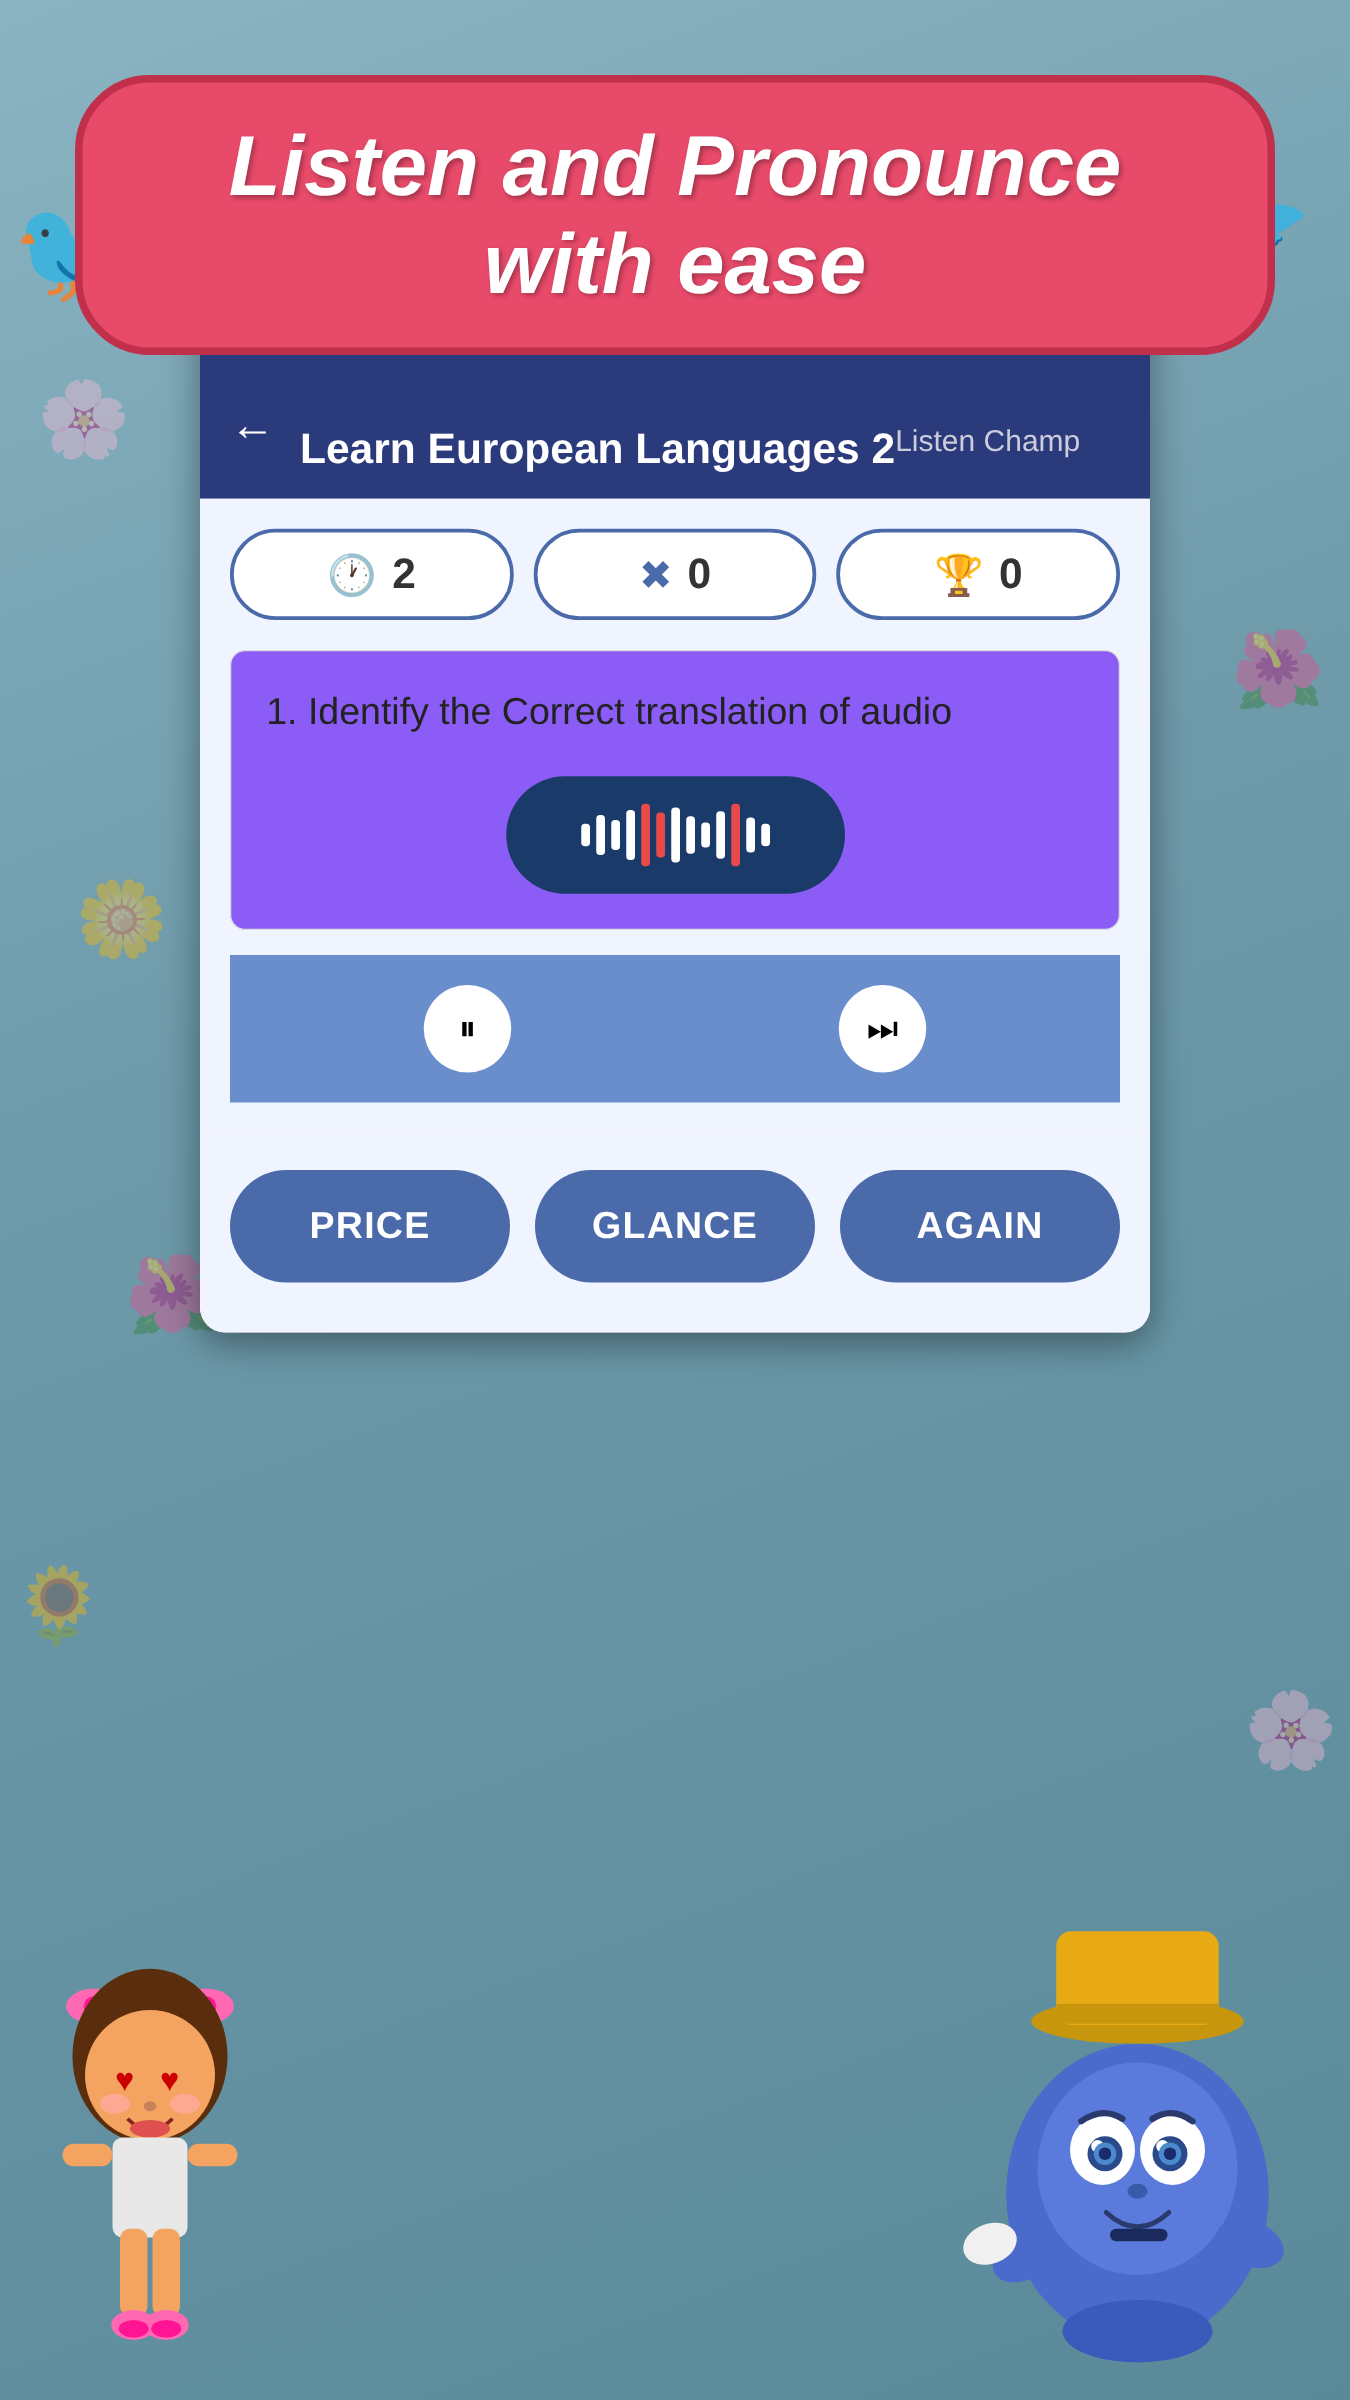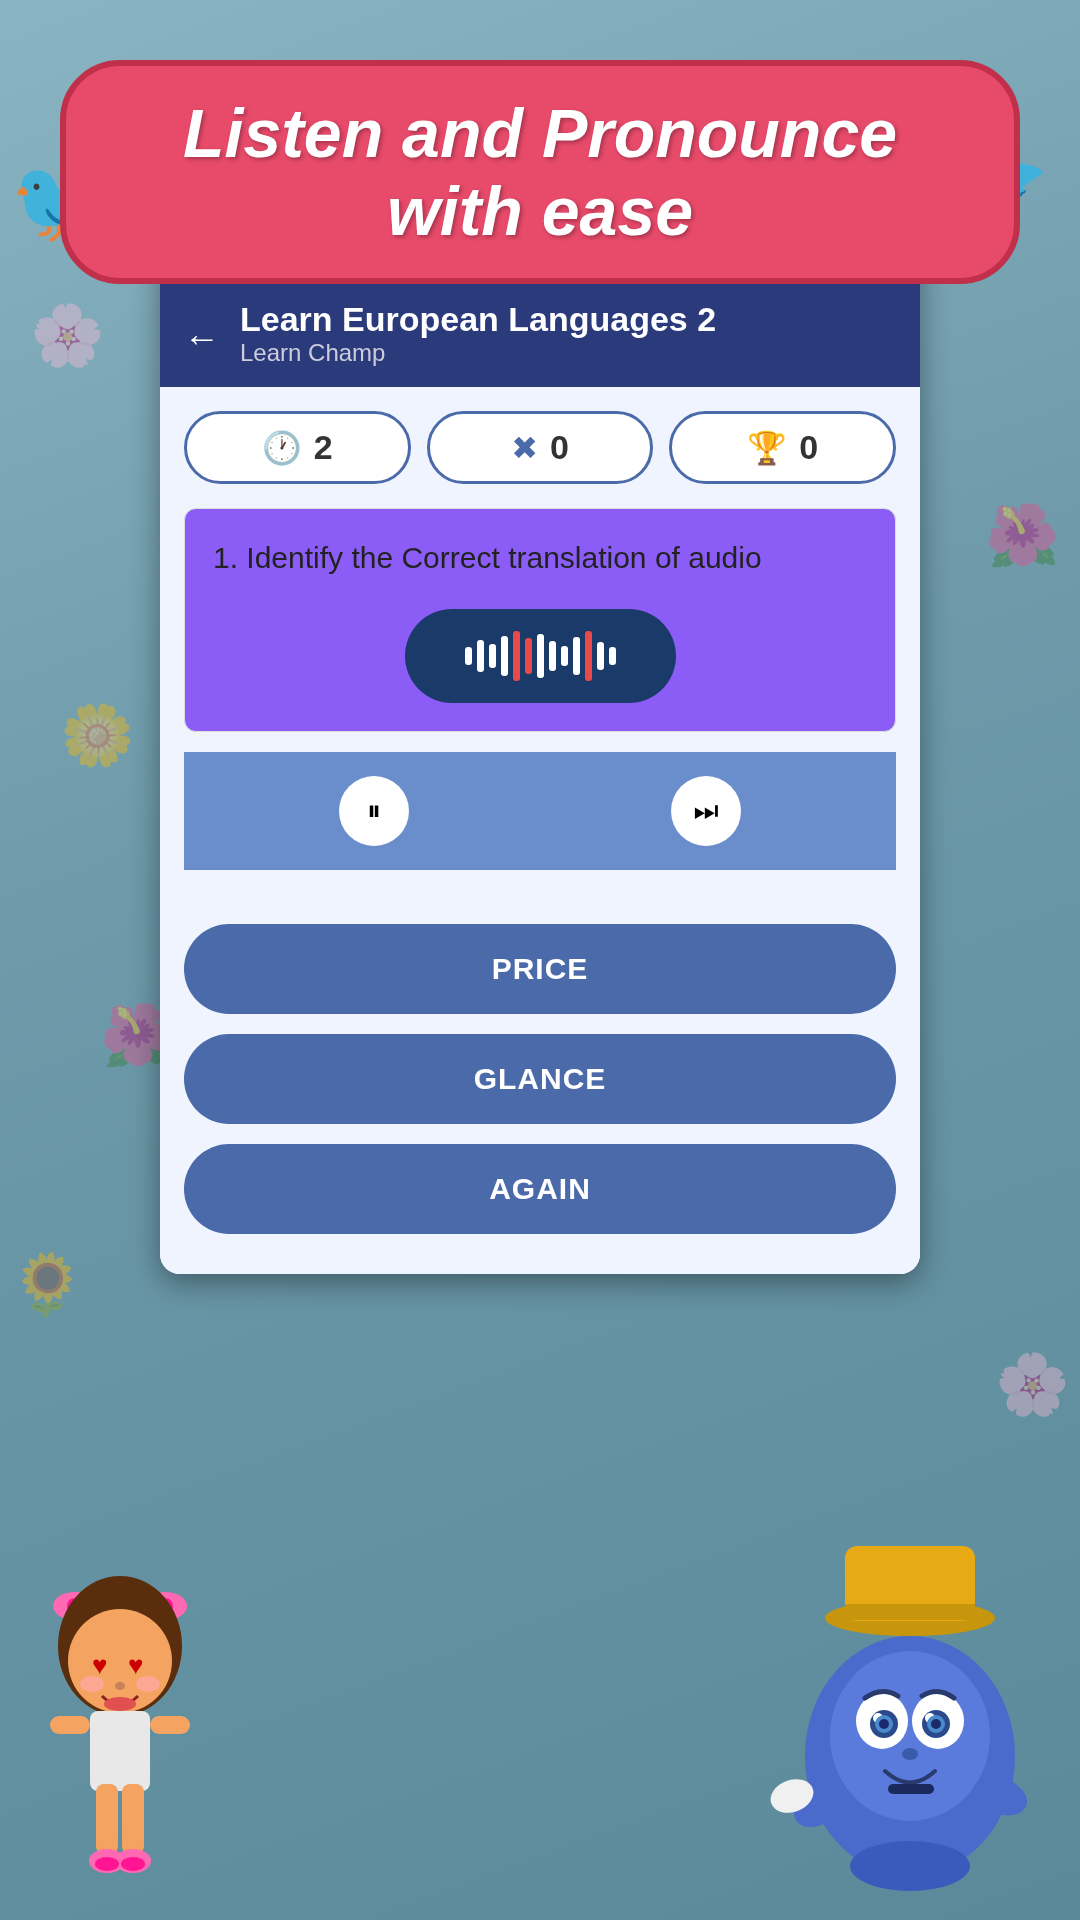--- a/index.html
+++ b/index.html
@@ -96,21 +96,22 @@
     }
 
     .back-arrow {
       color: white;
       font-size: 36px;
       cursor: pointer;
     }
 
     .app-header-text {
       display: flex;
-      flex-direction: column;
+      flex-direction: row;
+      margin-top: 40px;
     }
 
     .app-title {
       color: white;
       font-size: 34px;
       font-weight: bold;
     }
 
     .app-subtitle {
       color: #ccd;
@@ -228,21 +229,21 @@
     }
 
     
     .answers-section {
       background: #f0f4ff;
       padding: 30px 24px 40px;
     }
 
     .answers-grid {
       display: grid;
-      grid-template-columns: 1fr;
+      grid-template-columns: 1fr 1fr 1fr;
       gap: 20px;
     }
 
     .answer-btn {
       background: #4a6aaa;
       color: white;
       border: none;
       border-radius: 50px;
       padding: 28px 20px;
       font-size: 30px;
@@ -326,21 +327,21 @@
       <span>📶</span>
       <span>🔋</span>
       <span>1:22 PM</span>
     </div>
   </div>
 
   <div class="app-header">
     <div class="back-arrow">←</div>
     <div class="app-header-text">
       <div class="app-title">Learn European Languages 2</div>
-      <div class="app-subtitle">Learn Champ</div>
+      <div class="app-subtitle">Listen Champ</div>
     </div>
   </div>
 
   <div class="main-content">
 
     <div class="stats-row">
       <div class="stat-badge">
         <span class="stat-icon">🕐</span>
         <span class="stat-value">2</span>
       </div>

